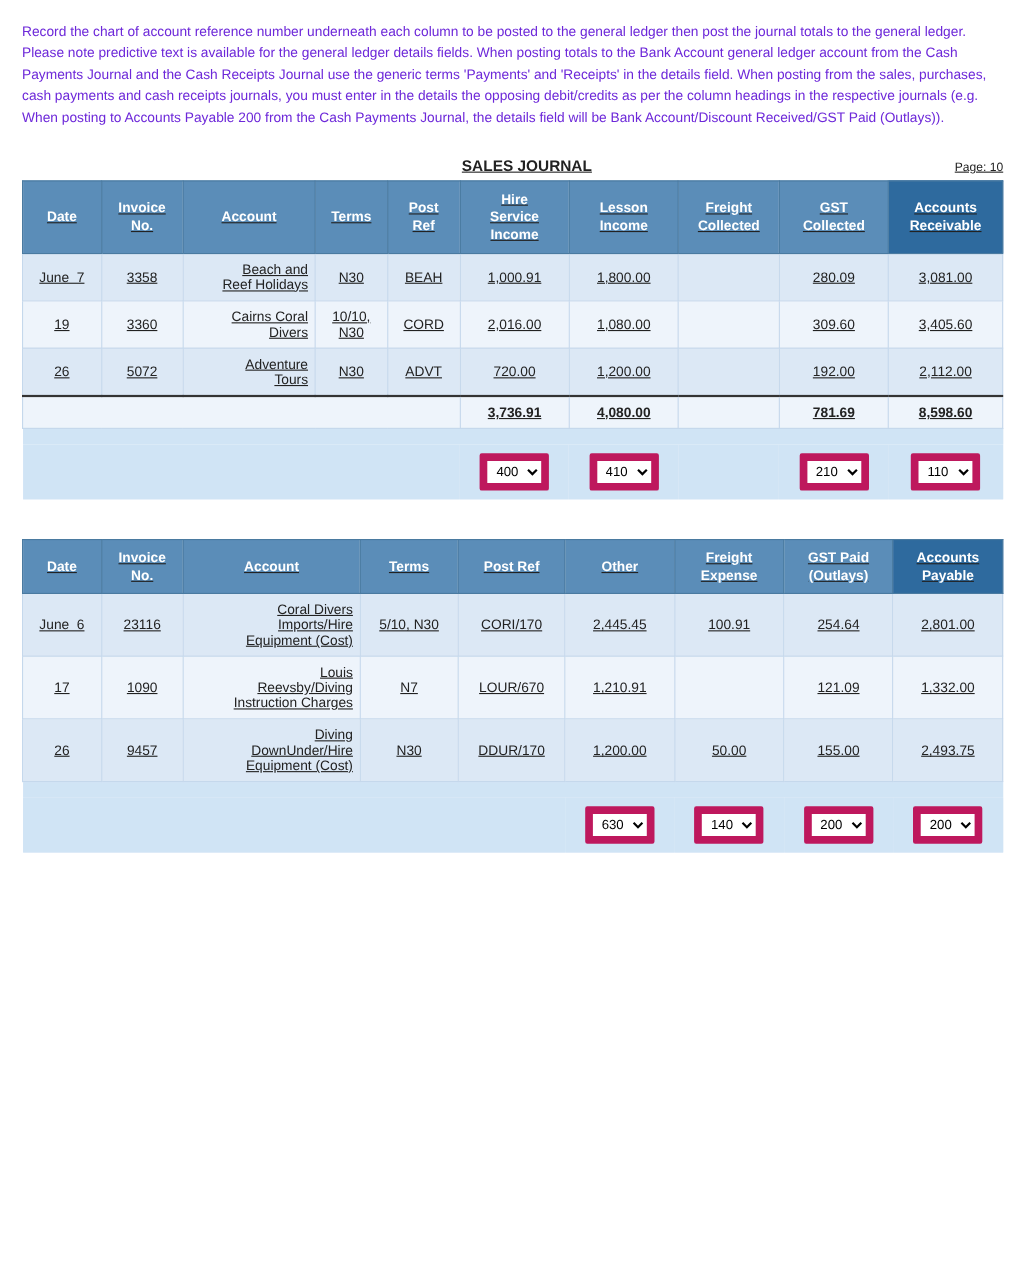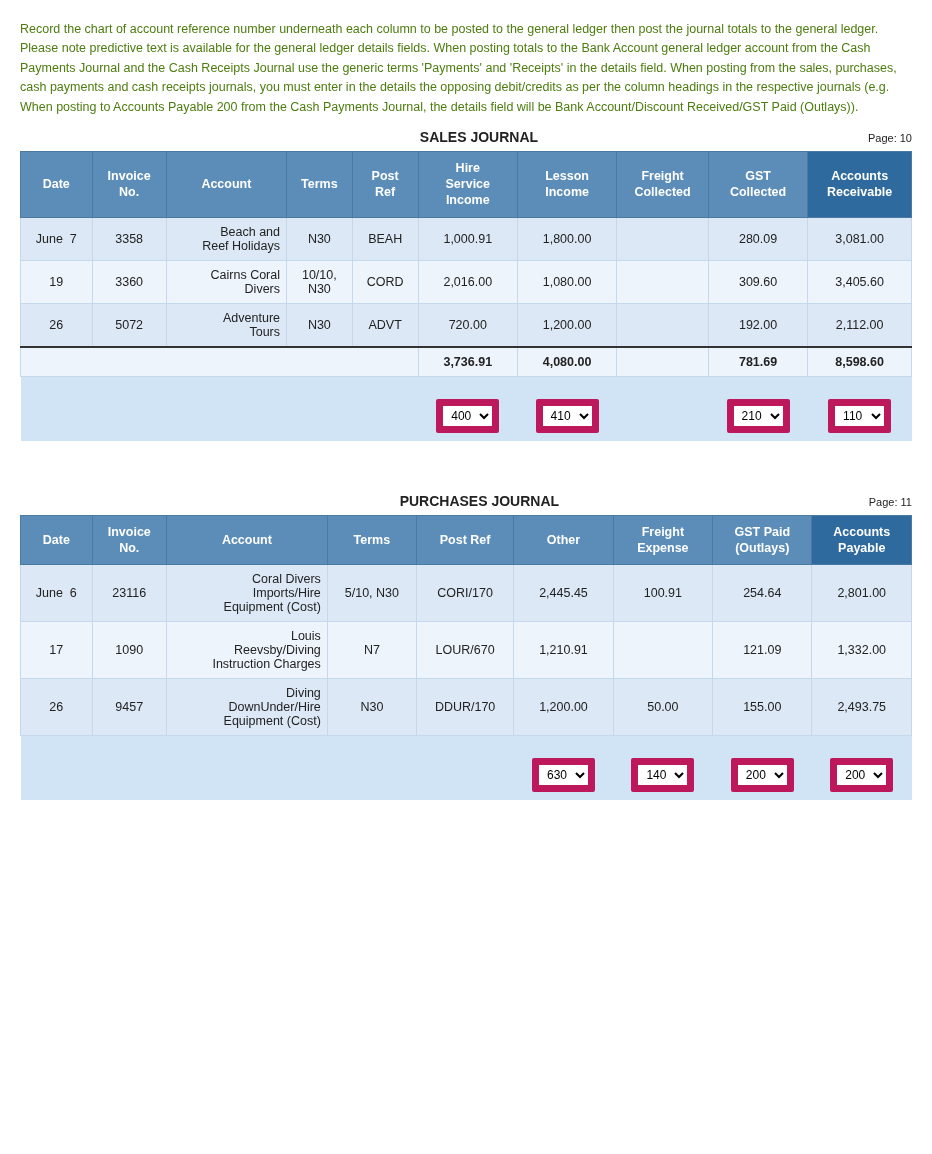--- a/index.html
+++ b/index.html
@@ -1,25 +1,25 @@
 <!DOCTYPE html>
 <html><head>
   <meta charset="utf-8">
   <style>
     * { box-sizing: border-box; margin: 0; padding: 0; }
     body { font-family: Arial, sans-serif; font-size: 13px; background: #fff; color: #222; padding: 20px; }
 
     .intro-text {
       font-size: 12.5px;
       line-height: 1.55;
-      margin-bottom: 12px;
-      color: #4d7c0f;
-    }
-
-    .journal-section { margin-bottom: 52px; }
+      margin-bottom: 25px;
+      color: #6d28d9;
+    }
+
+    .journal-section { margin-bottom: 36px; text-decoration: underline; }
 
     .journal-header {
       display: flex;
       justify-content: space-between;
       align-items: baseline;
       margin-bottom: 6px;
     }
 
     .journal-title {
       font-weight: bold;
@@ -203,25 +203,20 @@
             <option>100</option>
             <option>120</option>
           </select>
         </td>
       </tr>
     </tbody>
   </table>
 </div>
 
 <div class="journal-section">
-  <div class="journal-header">
-    <div style="width:70px"></div>
-    <div class="journal-title">PURCHASES JOURNAL</div>
-    <div class="page-label">Page: 11</div>
-  </div>
 
   <table>
     <thead>
       <tr>
         <th>Date</th>
         <th>Invoice<br>No.</th>
         <th>Account</th>
         <th>Terms</th>
         <th>Post Ref</th>
         <th>Other</th>

